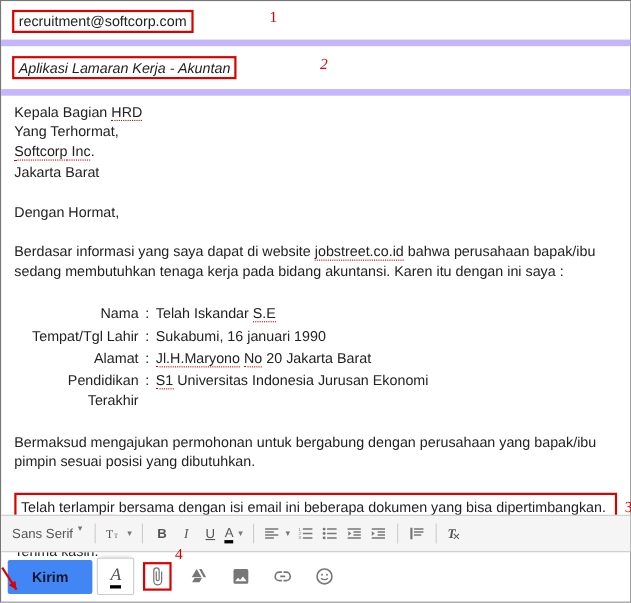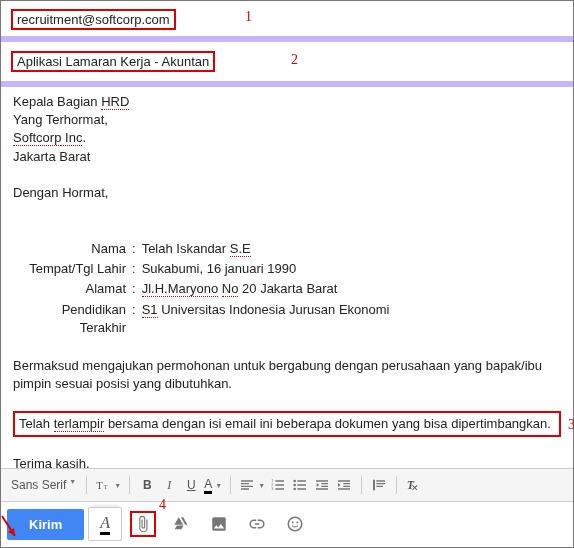--- a/index.html
+++ b/index.html
@@ -65,21 +65,21 @@
   .sendbar {
     position: absolute;
     bottom: 6px;
     left: 6px; right: 6px;
     display: flex;
     align-items: center;
     gap: 4px;
   }
   .send-btn {
     background: #4285f4;
-    color: #ffffff;
+    color: #0f172a;
     border: none;
     padding: 8px 22px;
     font-size: 13px;
     font-weight: bold;
     border-radius: 2px;
     cursor: pointer;
   }
   .sbtn {
     width: 34px; height: 34px;
     display:flex; align-items:center; justify-content:center;
@@ -101,35 +101,38 @@
 
 <div class="container">
 
   <div class="field-row" style="padding-top:8px;">
     <span class="redbox">
       <span>recruitment@softcorp.com</span>
     </span>
     <span class="annot-num" style="left:244px; top:8px;">1</span>
   </div>
 
-  <div class="field-row" style="padding: 9px 10px;">
+  <div class="field-row" style="padding: 9px 10px; font-style: italic;">
     <span class="redbox">
       <span>Aplikasi Lamaran Kerja - Akuntan</span>
     </span>
     <span class="annot-num" style="left:290px; top:10px;">2</span>
   </div>
 
   <div class="body-area">
     <p><span>Kepala Bagian </span><span class="spell">HRD</span></p>
     <p>Yang Terhormat,</p>
     <p><span class="spell">Softcorp</span><span class="spell"> Inc</span><span>.</span></p>
     <p>Jakarta Barat</p>
     <div class="gap"></div>
     <p>Dengan Hormat,</p>
     <div class="gap"></div>
+    <p>
+      <span>Berdasar informasi yang saya dapat di website </span><span class="spell">jobstreet.co.id</span><span> bahwa perusahaan bapak/ibu sedang membutuhkan tenaga kerja pada bidang akuntansi. Karen itu dengan ini saya :</span>
+    </p>
     <div class="gap"></div>
     <table class="info">
       <tbody>
           <tr>
             <td class="lab">Nama</td>
             <td>:</td>
             <td><span>Telah Iskandar </span><span class="spell">S.E</span></td>
           </tr>
       <tr>
             <td class="lab">Tempat/Tgl Lahir</td>

